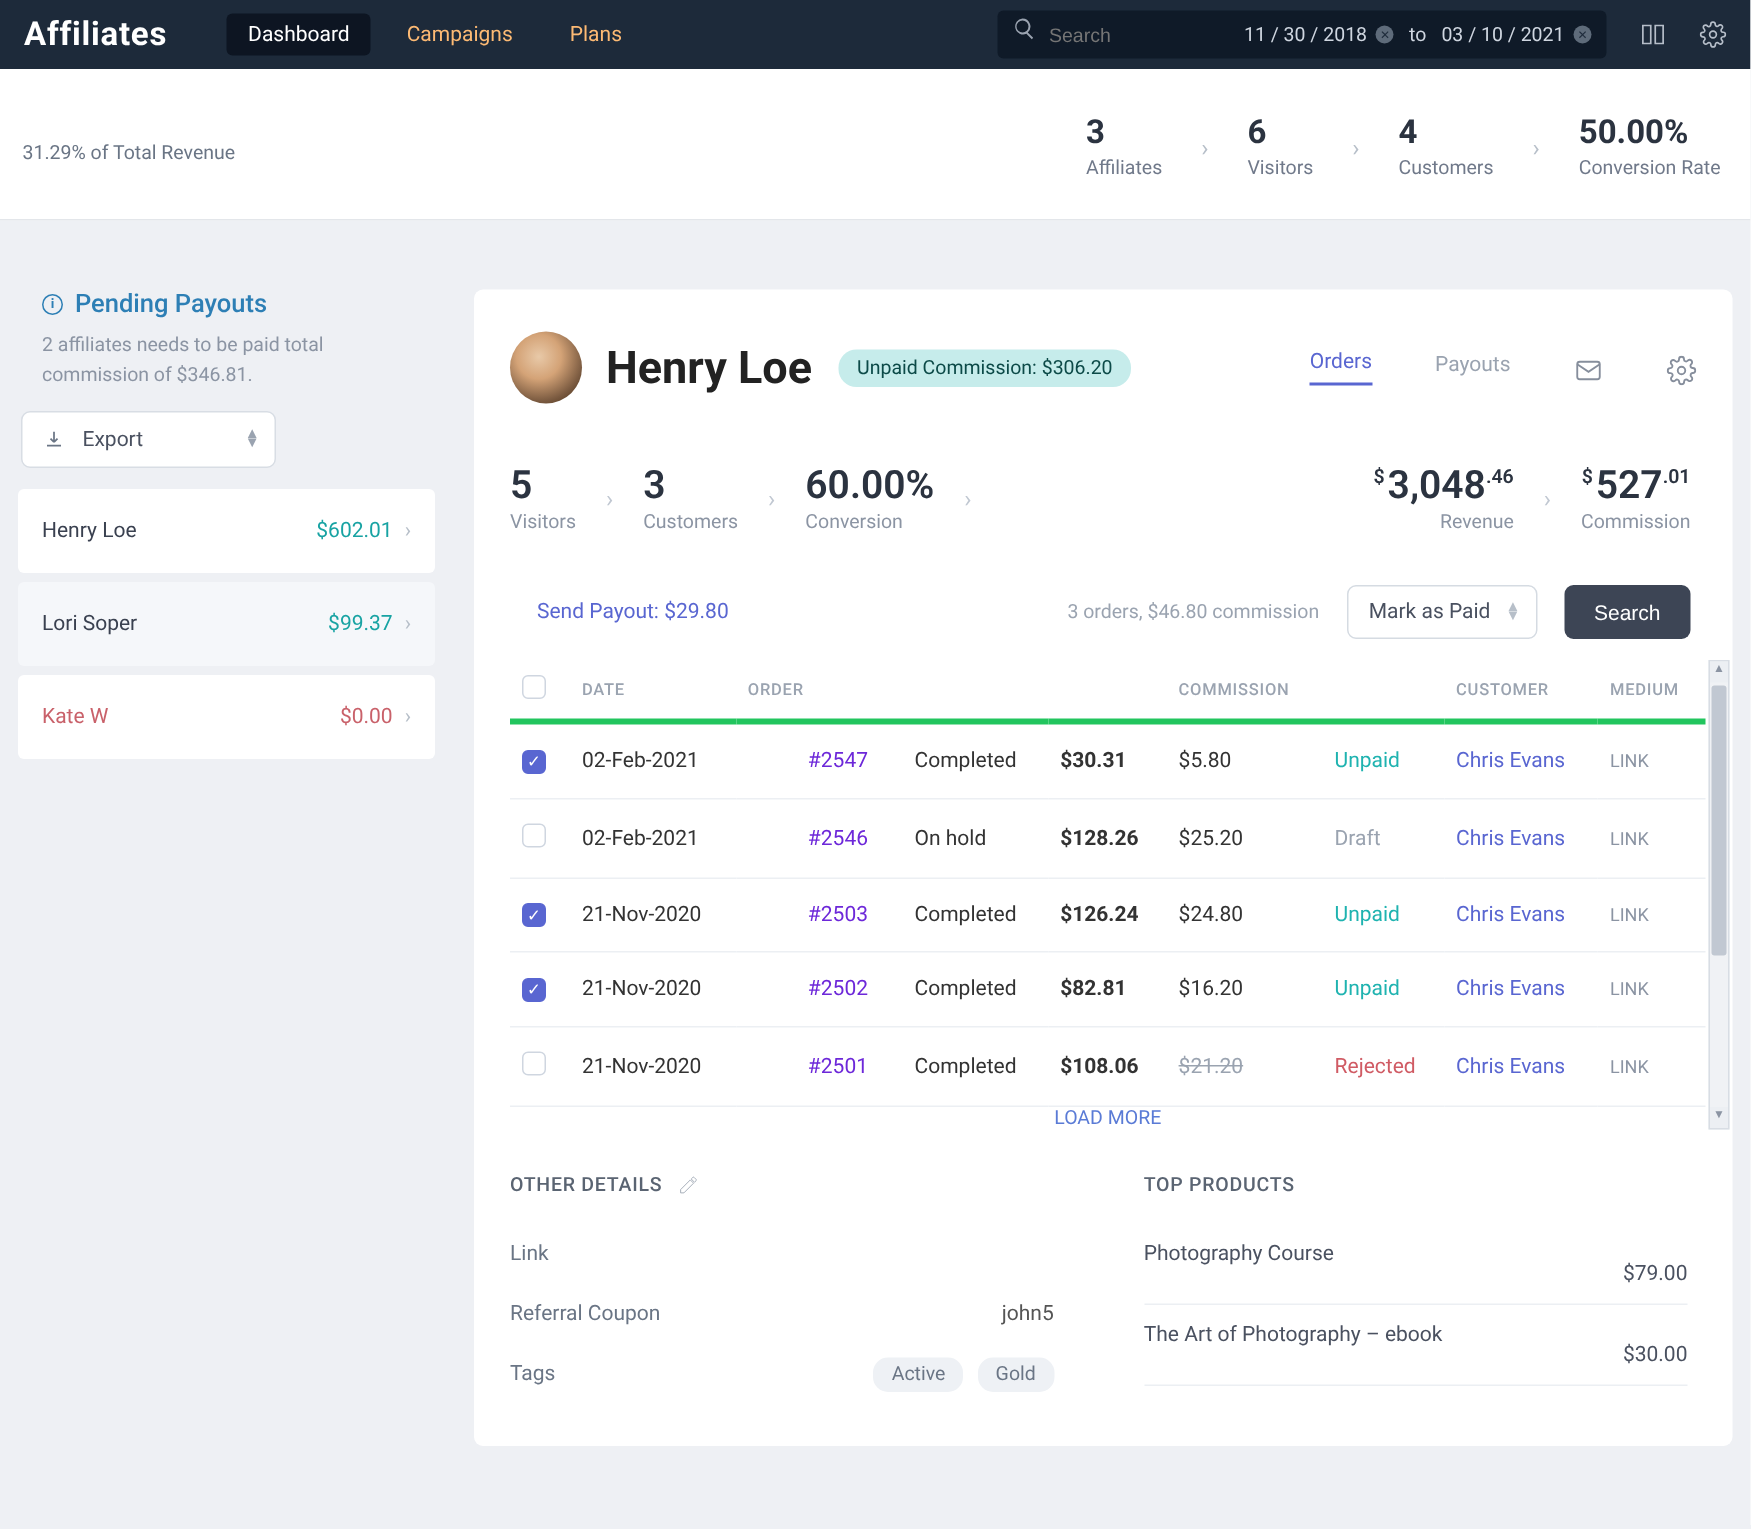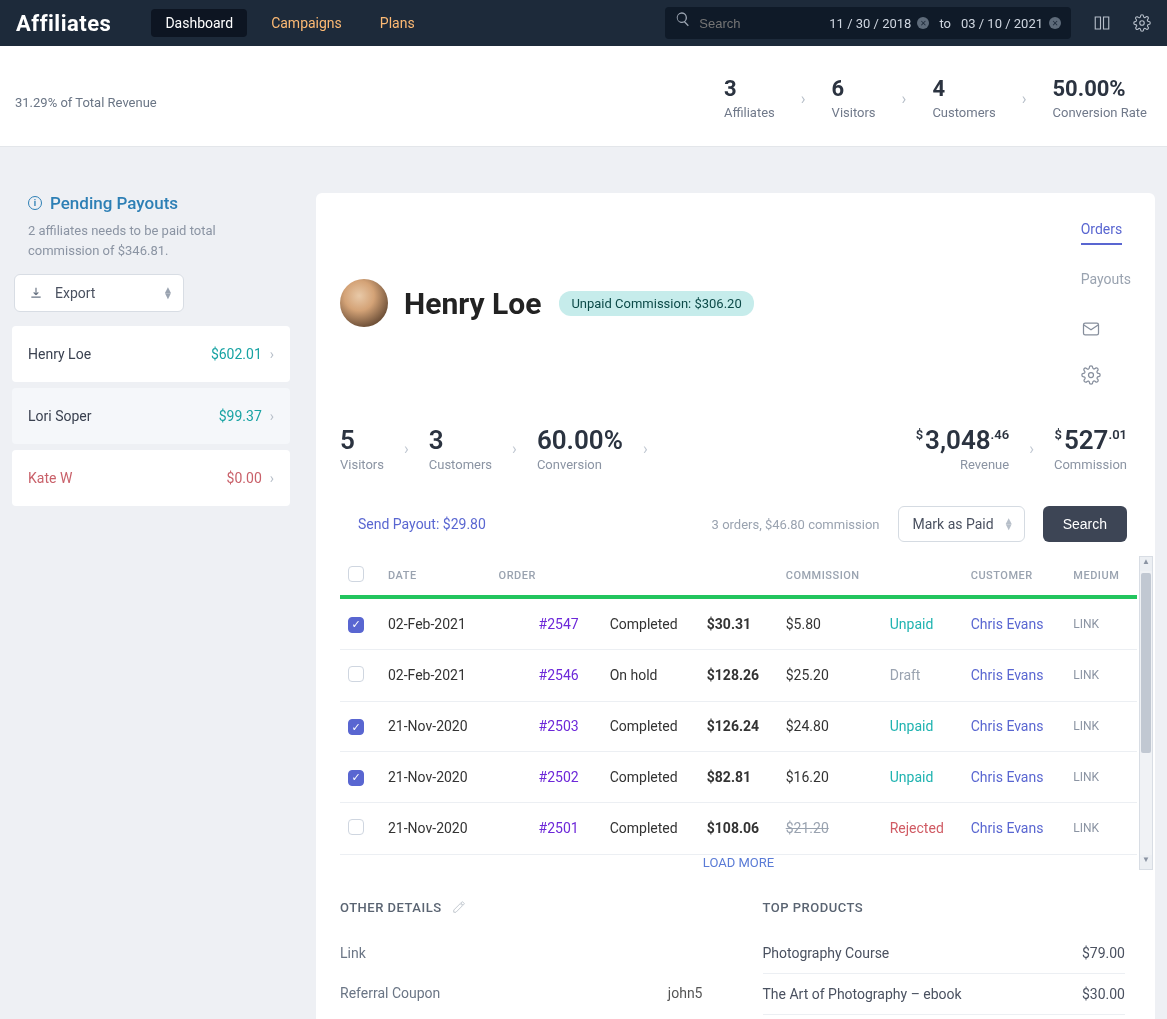--- a/index.html
+++ b/index.html
@@ -51,21 +51,21 @@
   .aff-amt { margin-left: auto; font-size: 14px; color: #18a3a3; margin-right: 8px; }
   .aff-item.deleted .aff-amt { color: #c9616a; }
   .aff-chev { color: #b7bfc9; font-size: 14px; }
   
   
   .card { flex: 1; background: #fff; border-radius: 6px; padding: 28px 0 28px 24px; min-height: 740px; }
   .card-head { display: flex; align-items: center; padding-right: 24px; padding-bottom: 18px; }
   .avatar { width: 48px; height: 48px; border-radius: 50%; background: radial-gradient(circle at 40% 35%, #e8c9a8 0%, #d4a377 35%, #7a5a40 70%, #3b230b 100%); margin-right: 16px; }
   .aff-title { font-size: 30px; font-weight: 700; color: #222; }
   .unpaid-pill { margin-left: 18px; background: #c6eceb; color: #0c4a48; font-size: 13px; padding: 5px 12px; border-radius: 12px; }
-  .card-tabs { margin-left: auto; display: flex; align-items: flex-start; gap: 26px; flex-direction: column; }
+  .card-tabs { margin-left: auto; display: flex; align-items: flex-end; gap: 42px; }
   .tab { font-size: 14px; color: #9aa3b0; padding-bottom: 6px; cursor: pointer; }
   .tab.active { color: #5966d1; border-bottom: 2px solid #5966d1; }
   .card-icon { width: 20px; height: 20px; stroke: #868e9c; fill: none; stroke-width: 1.5; cursor: pointer; }
   
   .detail-kpis { display: flex; align-items: center; gap: 20px; padding: 22px 28px 20px 0; }
   .dkpi .dval { font-size: 26px; font-weight: 600; color: #2b3340; }
   .dkpi .dlbl { font-size: 13px; color: #8b94a3; margin-top: 2px; }
   .dchev { color: #c1c8d2; }
   .dkpi.money { margin-left: auto; text-align: right; }
   .money .cur { font-size: 13px; vertical-align: 10px; margin-right: 2px; }
@@ -101,21 +101,21 @@
   .bottom { display: flex; gap: 60px; padding: 30px 30px 0 0; }
   .bcol { flex: 1; }
   .bhead { font-size: 13px; font-weight: 500; color: #5a6472; letter-spacing: 0.5px; margin-bottom: 18px; display: flex; align-items: center; gap: 10px; }
   .edit-icon { width: 14px; height: 14px; stroke: #9aa3b0; fill: none; cursor: pointer; }
   .drow { display: flex; align-items: center; padding: 12px 0; font-size: 14px; color: #4a5160; }
   .drow .k { color: #6a7585; width: 150px; }
   .drow .v { margin-left: auto; color: #555; }
   .link-box { background: #eef1f5; padding: 4px 8px; border-radius: 3px; font-family: monospace; font-size: 12px; color: #6a7585; }
   .tag { background: #eef1f5; color: #6a7585; padding: 4px 12px; border-radius: 10px; font-size: 13px; margin-left: 6px; }
   .prow { display: flex; padding: 12px 0; border-bottom: 1px solid #eceff3; font-size: 14px; color: #4a5160; }
-  .prow .price { margin-left: auto; }
+  .prow .price { margin-left: auto; margin-top: 13px; }
 </style>
 </head>
 <body>
 
 <div class="topbar">
   <div class="logo">Affiliates</div>
   <div class="nav">
     <div class="nav-item active">Dashboard</div>
     <div class="nav-item">Campaigns</div>
     <div class="nav-item">Plans</div>

